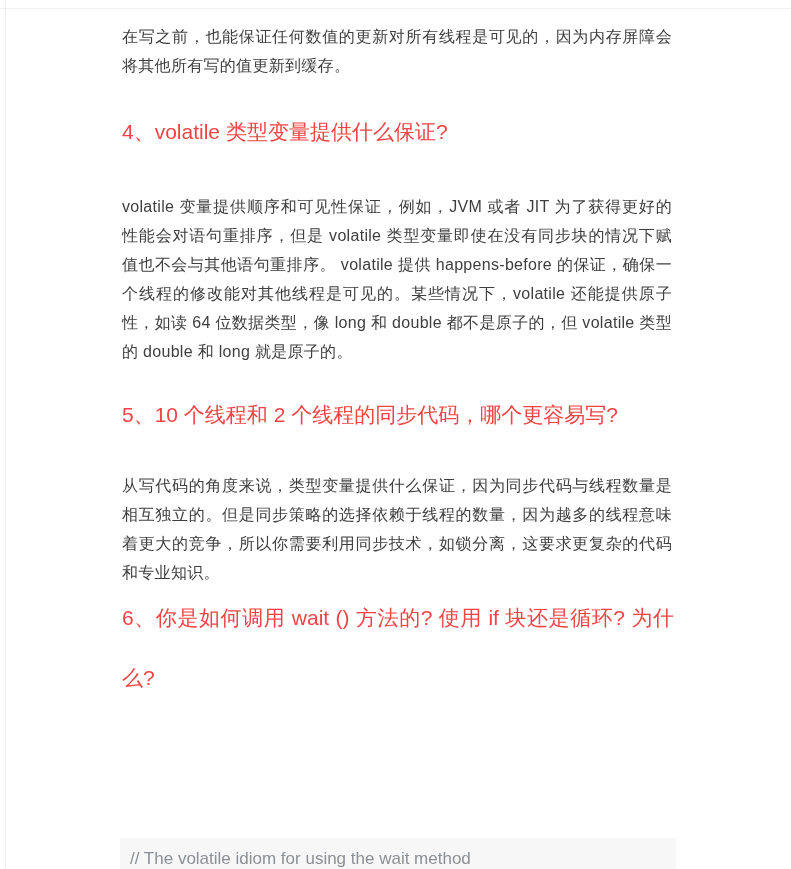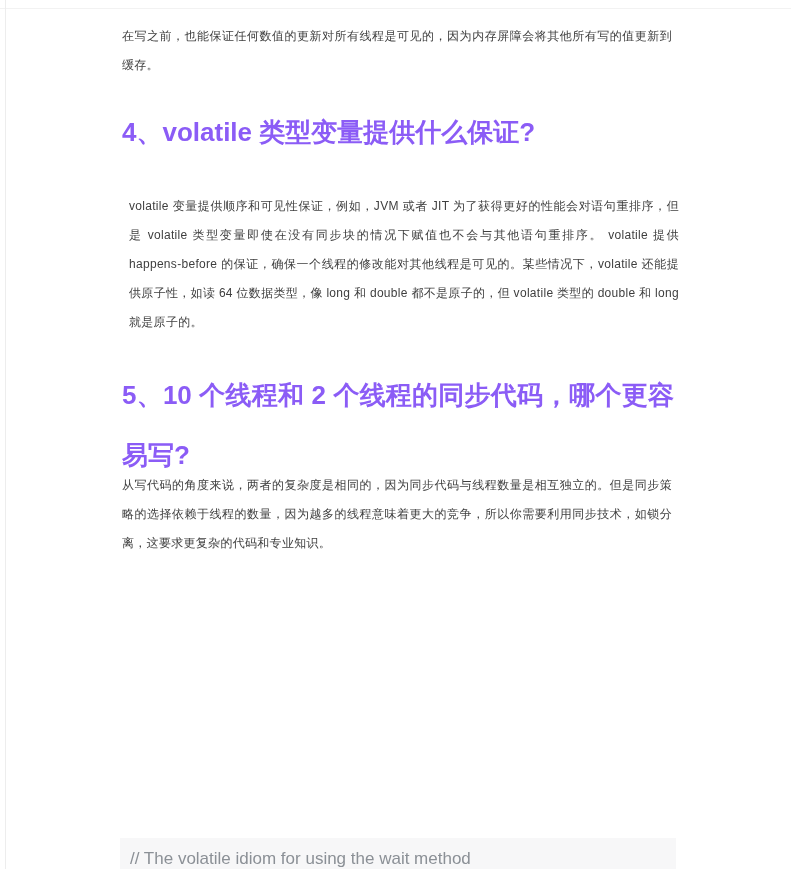--- a/index.html
+++ b/index.html
@@ -29,41 +29,41 @@
     top: 8px;
     width: 100%;
     height: 1px;
     background: #f2f2f2;
   }
   .para {
     position: absolute;
     left: 122px;
     width: 550px;
     margin: 0;
-    font-size: 12px;
+    font-size: 16px;
     line-height: 29px;
     color: #3e3e3e;
     text-align: justify;
     letter-spacing: 0.3px;
   }
   .heading {
     position: absolute;
     left: 122px;
     width: 552px;
     margin: 0;
-    font-size: 26px;
+    font-size: 21px;
     line-height: 60px;
-    font-weight: bold;
-    color: #8b5cf6;
+    font-weight: normal;
+    color: #ef4444;
     text-align: justify;
   }
   .pos-intro   { top: 22px; }
   .pos-h4      { top: 102px; }
-  .pos-p4      { top: 192px; margin-left: 7px; }
-  .pos-h5      { top: 365px; }
+  .pos-p4      { top: 192px; }
+  .pos-h5      { top: 385px; }
   .pos-p5      { top: 471px; }
   .pos-h6      { top: 588px; }
   .pos-p6      { top: 728px; }
   .code-block {
     position: absolute;
     left: 120px;
     top: 838px;
     width: 556px;
     height: 60px;
     box-sizing: border-box;
@@ -83,20 +83,21 @@
   <div class="edge-v"></div>
 
   <p class="para pos-intro">在写之前，也能保证任何数值的更新对所有线程是可见的，因为内存屏障会将其他所有写的值更新到缓存。</p>
 
   <h2 class="heading pos-h4">4、volatile 类型变量提供什么保证?</h2>
 
   <p class="para pos-p4">volatile 变量提供顺序和可见性保证，例如，JVM 或者 JIT 为了获得更好的性能会对语句重排序，但是 volatile 类型变量即使在没有同步块的情况下赋值也不会与其他语句重排序。 volatile 提供 happens-before 的保证，确保一个线程的修改能对其他线程是可见的。某些情况下，volatile 还能提供原子性，如读 64 位数据类型，像 long 和 double 都不是原子的，但 volatile 类型的 double 和 long 就是原子的。</p>
 
   <h2 class="heading pos-h5">5、10 个线程和 2 个线程的同步代码，哪个更容易写?</h2>
 
-  <p class="para pos-p5">从写代码的角度来说，两者的复杂度是相同的，因为同步代码与线程数量是相互独立的。但是同步策略的选择依赖于线程的数量，因为越多的线程意味着更大的竞争，所以你需要利用同步技术，如锁分离，这要求更复杂的代码和专业知识。</p>
+  <p class="para pos-p5">从写代码的角度来说，类型变量提供什么保证，因为同步代码与线程数量是相互独立的。但是同步策略的选择依赖于线程的数量，因为越多的线程意味着更大的竞争，所以你需要利用同步技术，如锁分离，这要求更复杂的代码和专业知识。</p>
 
+  <h2 class="heading pos-h6">6、你是如何调用 wait () 方法的? 使用 if 块还是循环? 为什么?</h2>
 
 
   <div class="code-block">
     <span>// The volatile idiom for using the wait method</span>
   </div>
 </div>
 
 </body></html>

